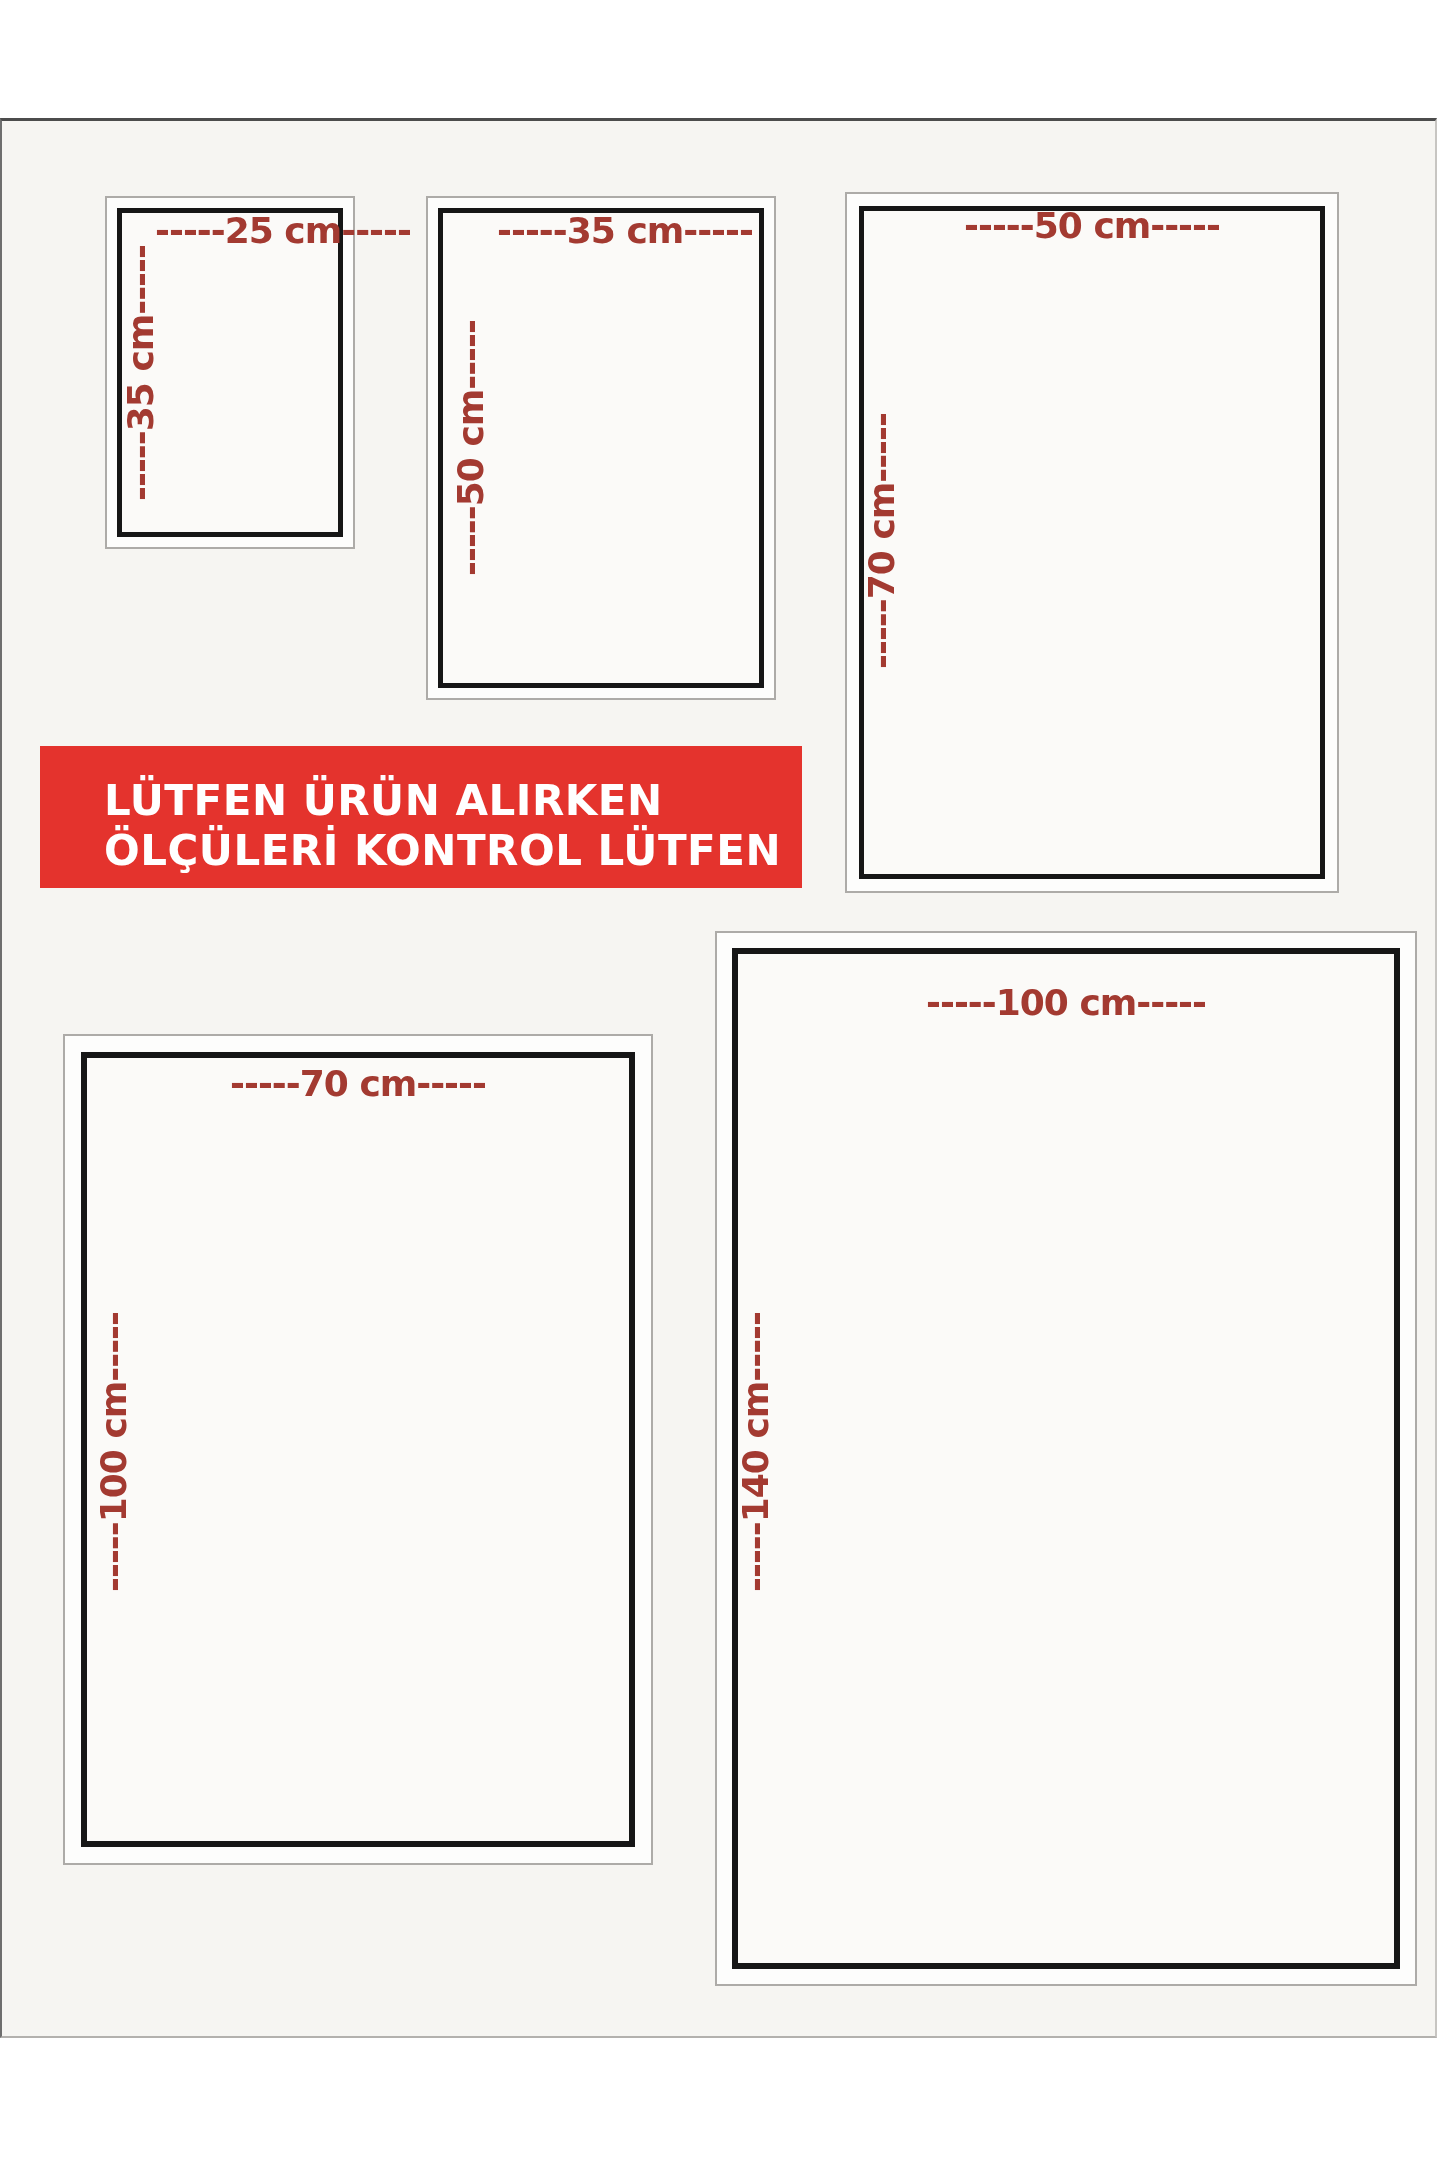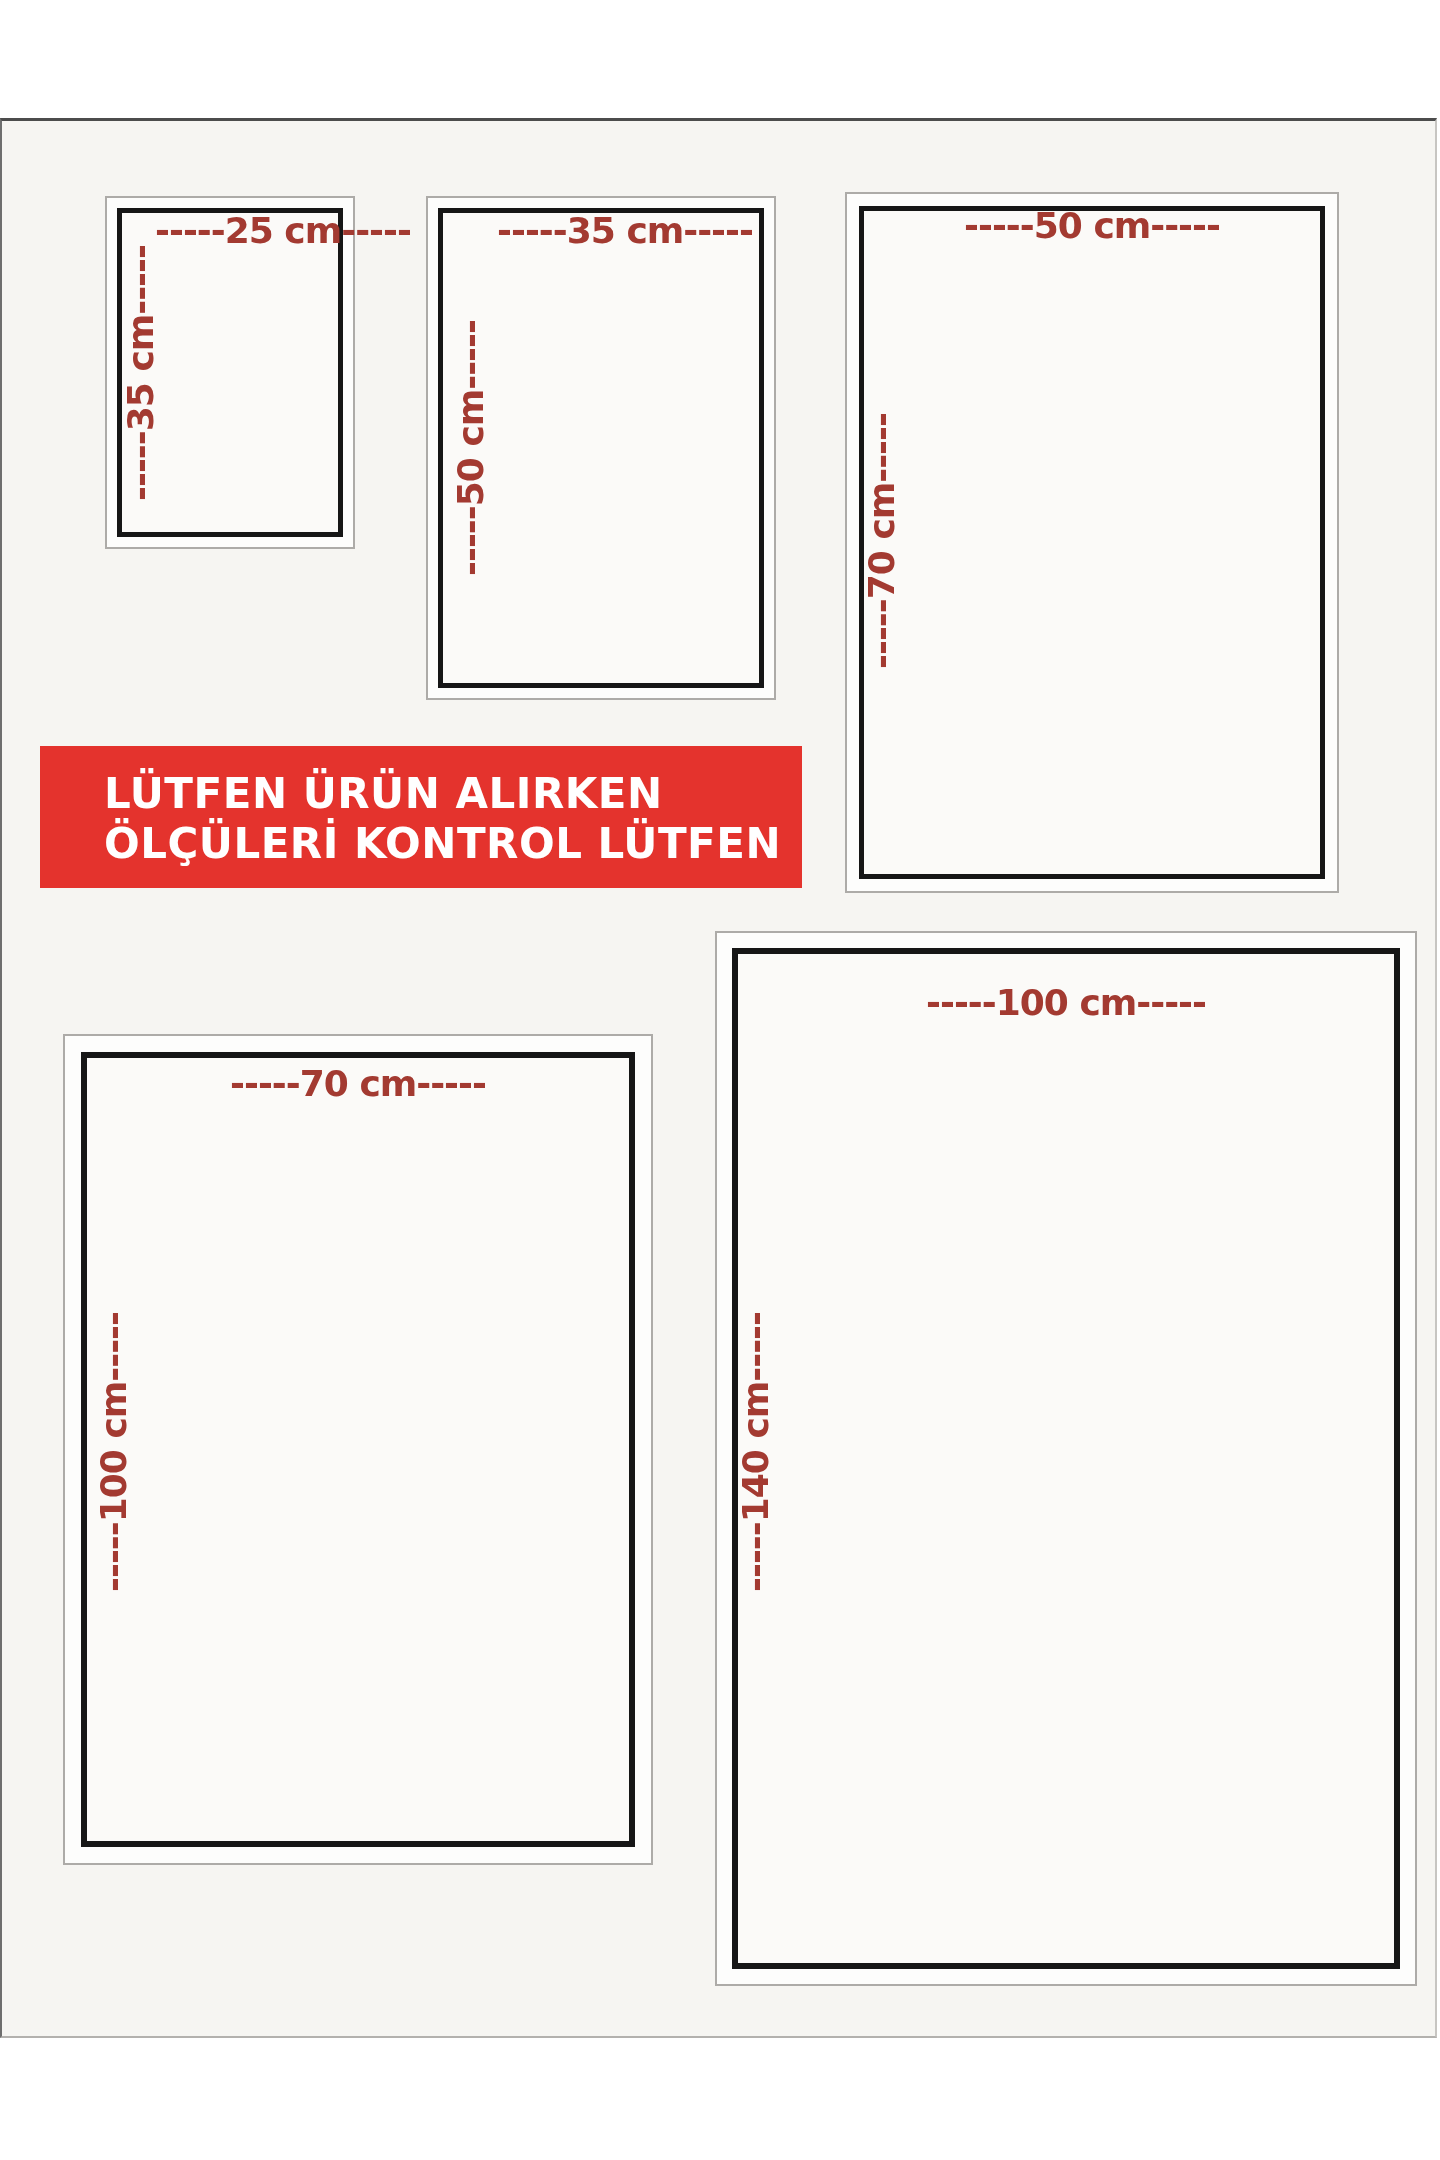--- a/index.html
+++ b/index.html
@@ -81,21 +81,21 @@
     left: 38px;
     top: 625px;
     width: 762px;
     height: 142px;
     box-sizing: border-box;
     background: var(--banner-red, #e4332d);
     color: #ffffff;
     font-weight: bold;
     font-size: 42px;
     line-height: 50px;
-    padding: 23px 10px 0 64px;
+    padding: 30px 10px 0 64px;
     letter-spacing: 0.5px;
   }
   .banner .line { white-space: nowrap; }
 </style>
 </head>
 <body>
 
 <div class="canvas">
 
   <div class="size-box box1">

